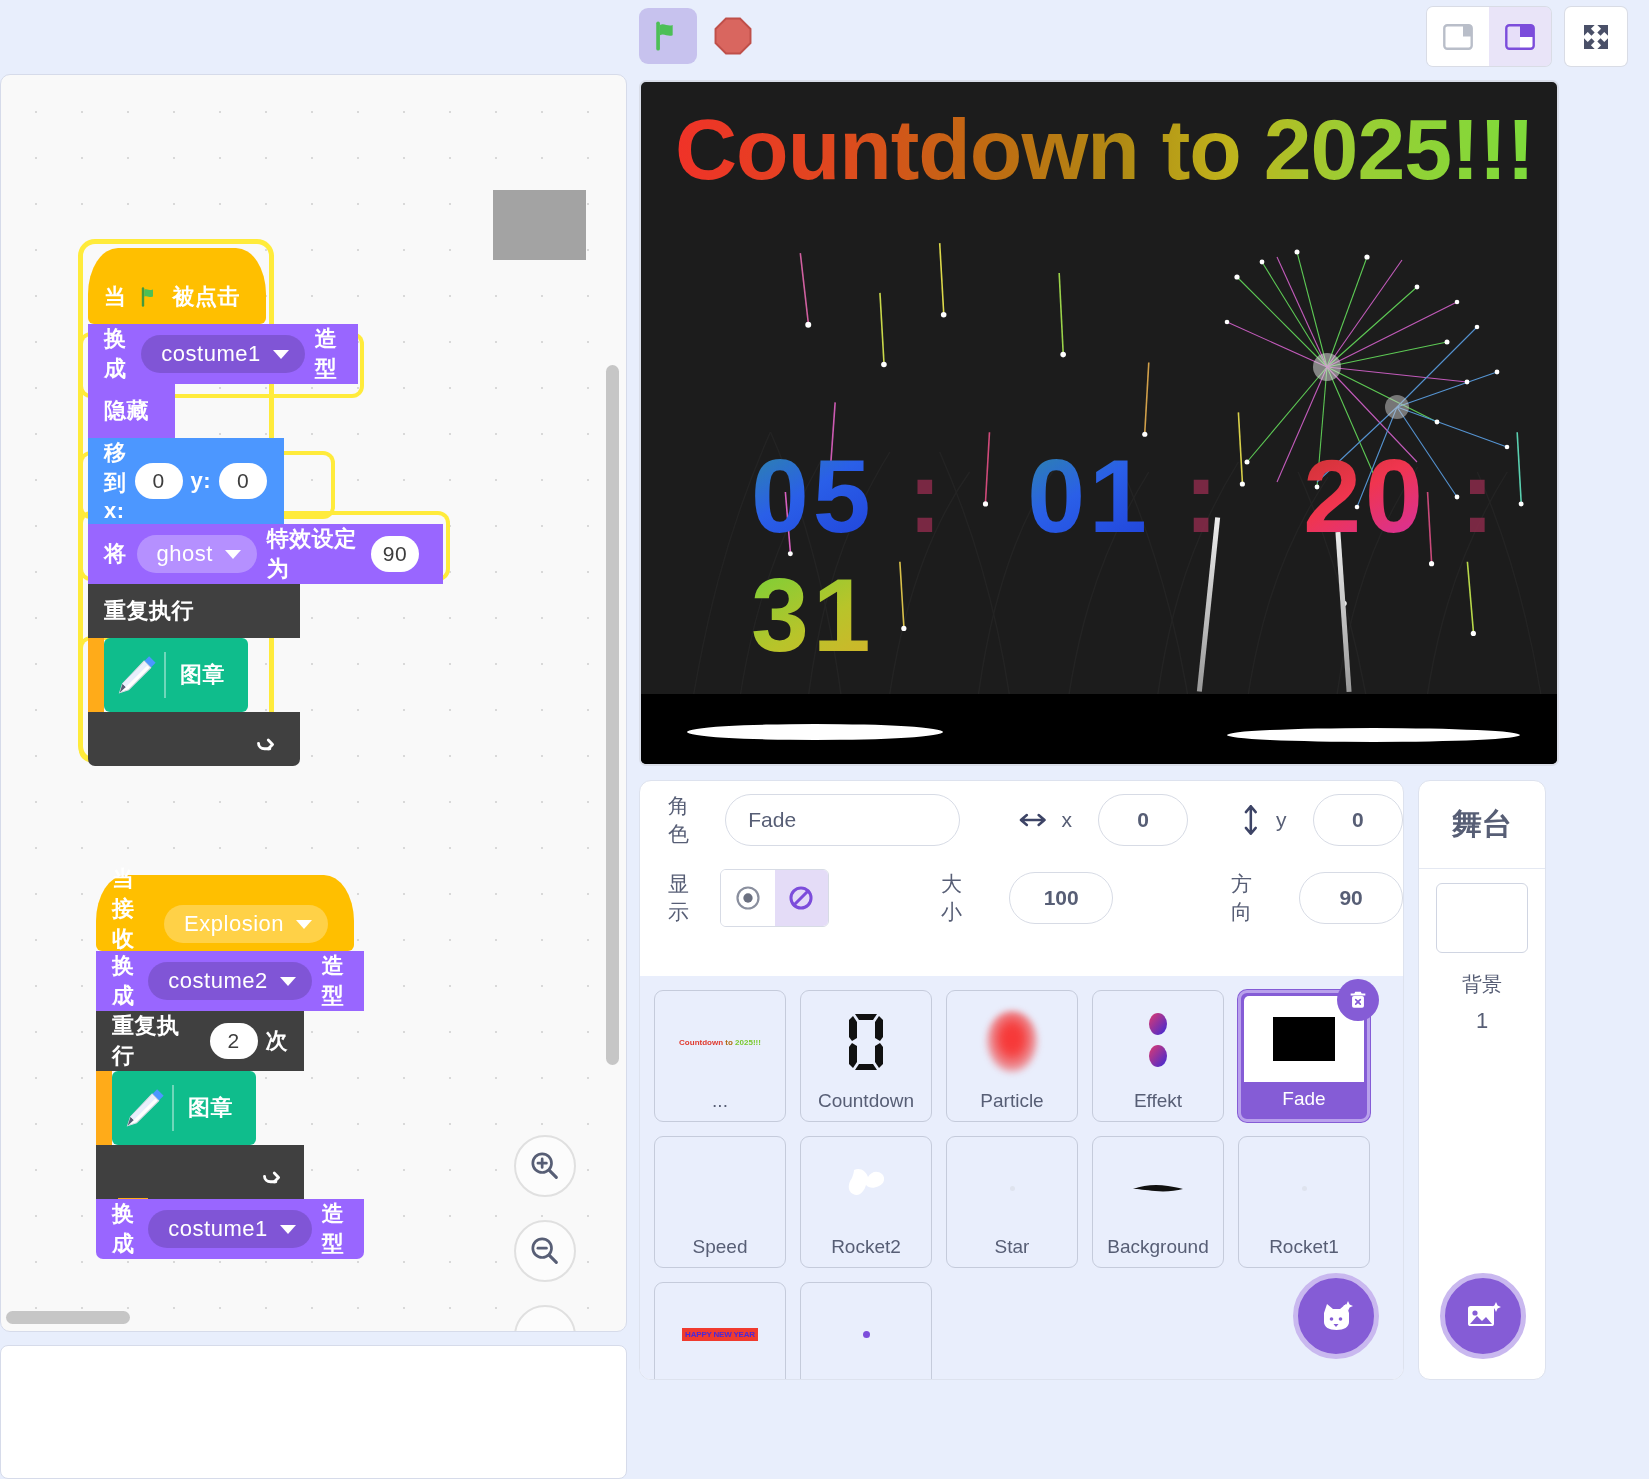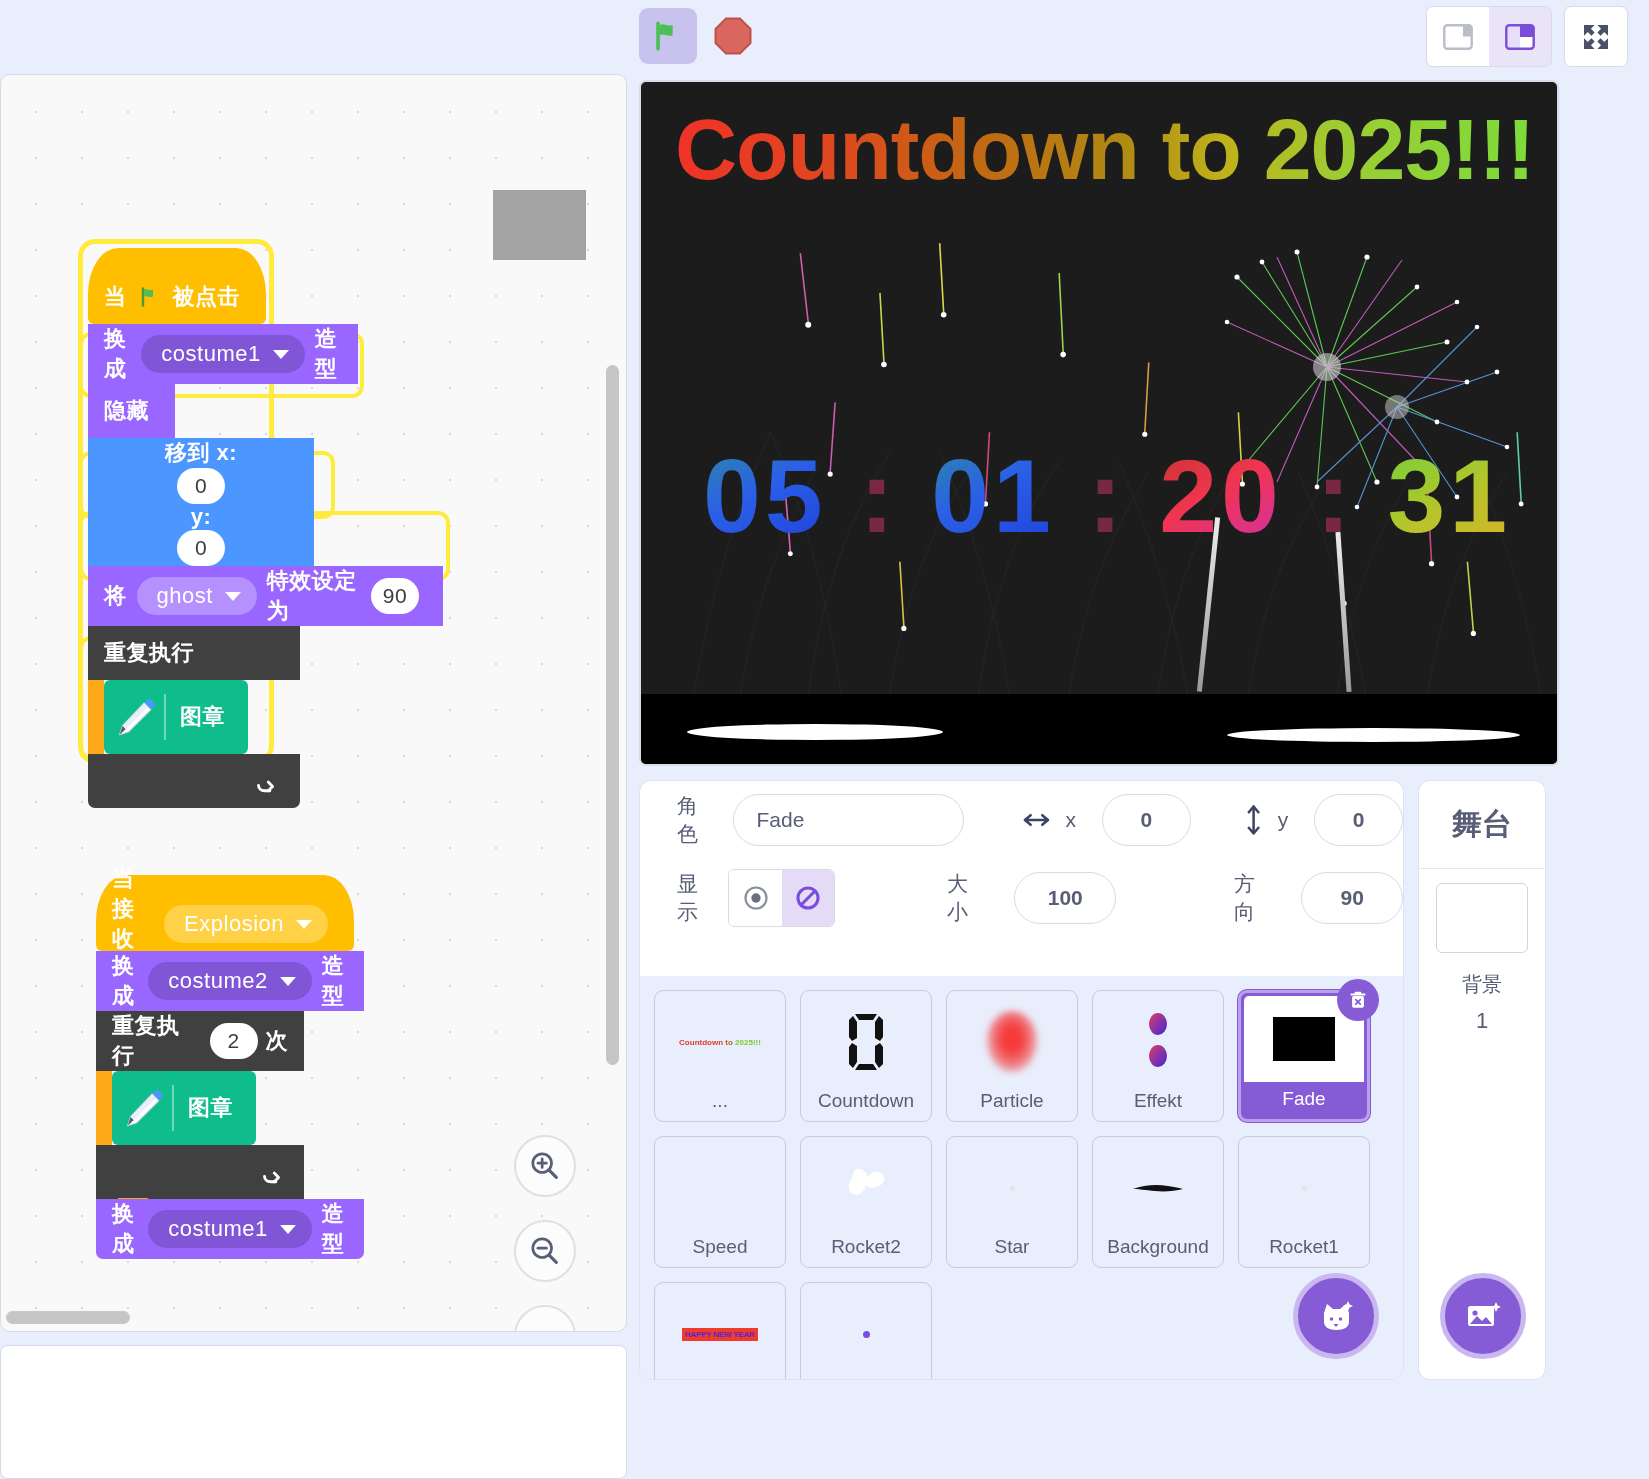--- a/index.html
+++ b/index.html
@@ -160,21 +160,21 @@
     font-family: "Liberation Sans", sans-serif;
     background: linear-gradient(90deg,#f03228 0%,#e0471f 18%,#c06a12 36%,#b08a14 52%,#c0b21b 64%,#9ccd33 78%,#7ddb3b 100%);
     -webkit-background-clip: text; background-clip: text; color: transparent;
     white-space: nowrap; letter-spacing: -1px;
   }
   .digits {
     position: absolute; top: 355px; left: 62px;
     font-size: 104px; font-weight: bold; letter-spacing: 4px;
     font-family: "Liberation Sans", sans-serif;
   }
-  .dg { display:inline-block; }
+  .dg { display:inline-block;margin-left:48px; }
   .dg.b { background: linear-gradient(150deg,#2e8c9e 0%,#2a5fe8 45%,#1f3fd8 100%);
           -webkit-background-clip:text; background-clip:text; color:transparent; }
   .dg.r { background: linear-gradient(150deg,#c4332d 0%,#f0354f 45%,#d02fb0 100%);
           -webkit-background-clip:text; background-clip:text; color:transparent; }
   .dg.g { background: linear-gradient(150deg,#6fd13a 0%,#b8c42a 55%,#d8b02a 100%);
           -webkit-background-clip:text; background-clip:text; color:transparent; }
   .colon { color:#8a2b4a; opacity:.85; display:inline-block; }
   .ground {
     position: absolute; left: 0; bottom: 0; width: 100%; height: 70px;
     background: #000;
@@ -191,21 +191,21 @@
     position:absolute; bottom:72px; width:5px;
     background: linear-gradient(180deg,#ececec,#9a9a9a);
   }
 
   
   #sprite-panel {
     position: absolute; left: 639px; top: 780px; width: 765px; height: 600px;
     background: #fff; border: 1px solid #dde2ee; border-radius: 12px;
     overflow: hidden;
   }
-  .info-row { display: flex; align-items: center; height: 78px; padding-left: 37px; }
+  .info-row { display: flex; align-items: center; height: 78px; padding-left: 28px; }
   .info-label { font-size: 21px; color: #575e75; margin-right: 16px; }
   .pill-input {
     background:#fff; border:1px solid #d7dbe5; border-radius: 26px;
     height: 52px; display:flex; align-items:center; padding: 0 22px;
     font-size: 21px; color:#575e75;
   }
   .pill-num {
     background:#fff; border:1px solid #d7dbe5; border-radius: 26px;
     height: 52px; width: 92px; display:flex; align-items:center;
     justify-content:center; font-size: 21px; color:#575e75; font-weight:bold;
@@ -344,21 +344,21 @@
       </span>
       <span>造型</span>
       <div class="bump c-looks"></div>
     </div>
 
     <div class="blk c-looks" style="width:87px;">
       <span>隐藏</span>
       <div class="bump c-looks"></div>
     </div>
 
-    <div class="blk c-motion" style="width:226px;flex-direction:column;">
+    <div class="blk c-motion" style="width:196px;">
       <span>移到 x:</span>
       <span class="numfield">0</span>
       <span>y:</span>
       <span class="numfield">0</span>
       <div class="bump c-motion"></div>
     </div>
 
     <div class="blk c-looks" style="width:355px;">
       <span>将</span>
       <span class="dropdown light">

